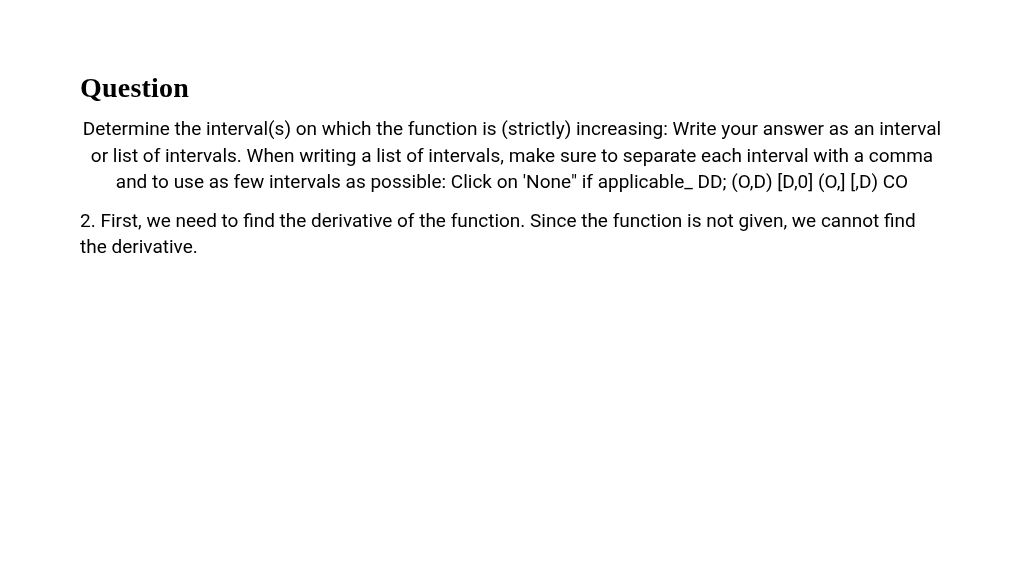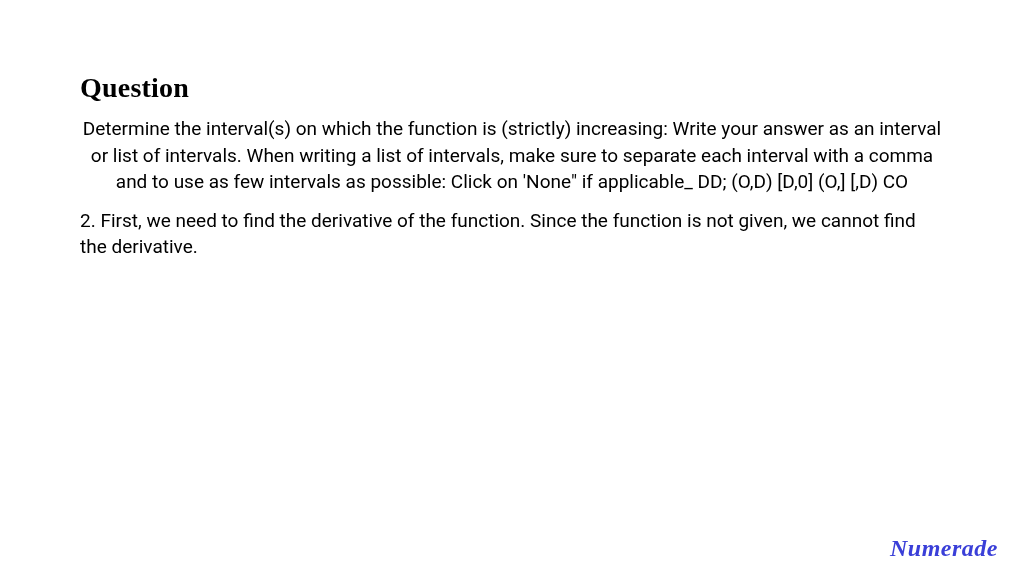--- a/index.html
+++ b/index.html
@@ -11,14 +11,13 @@
   .block2 { }
   .brand { position: absolute; right: 26px; bottom: 14px; font-family: Georgia, "Times New Roman", serif; font-weight: 700; font-style: italic; font-size: 24px; color: #3a3fd8; letter-spacing: 0.5px; }
 </style>
 </head>
 <body>
 
 <div class="page">
   <h1 class="heading">Question</h1>
   <p class="body-text block1">Determine the interval(s) on which the function is (strictly) increasing: Write your answer as an interval or list of intervals. When writing a list of intervals, make sure to separate each interval with a comma and to use as few intervals as possible: Click on 'None" if applicable_ DD; (O,D) [D,0] (O,] [,D) CO</p>
   <p class="body-text block2">2. First, we need to find the derivative of the function. Since the function is not given, we cannot find the derivative.</p>
-  <div class="brand">Numerade</div>
 </div>
 
 </body></html>

